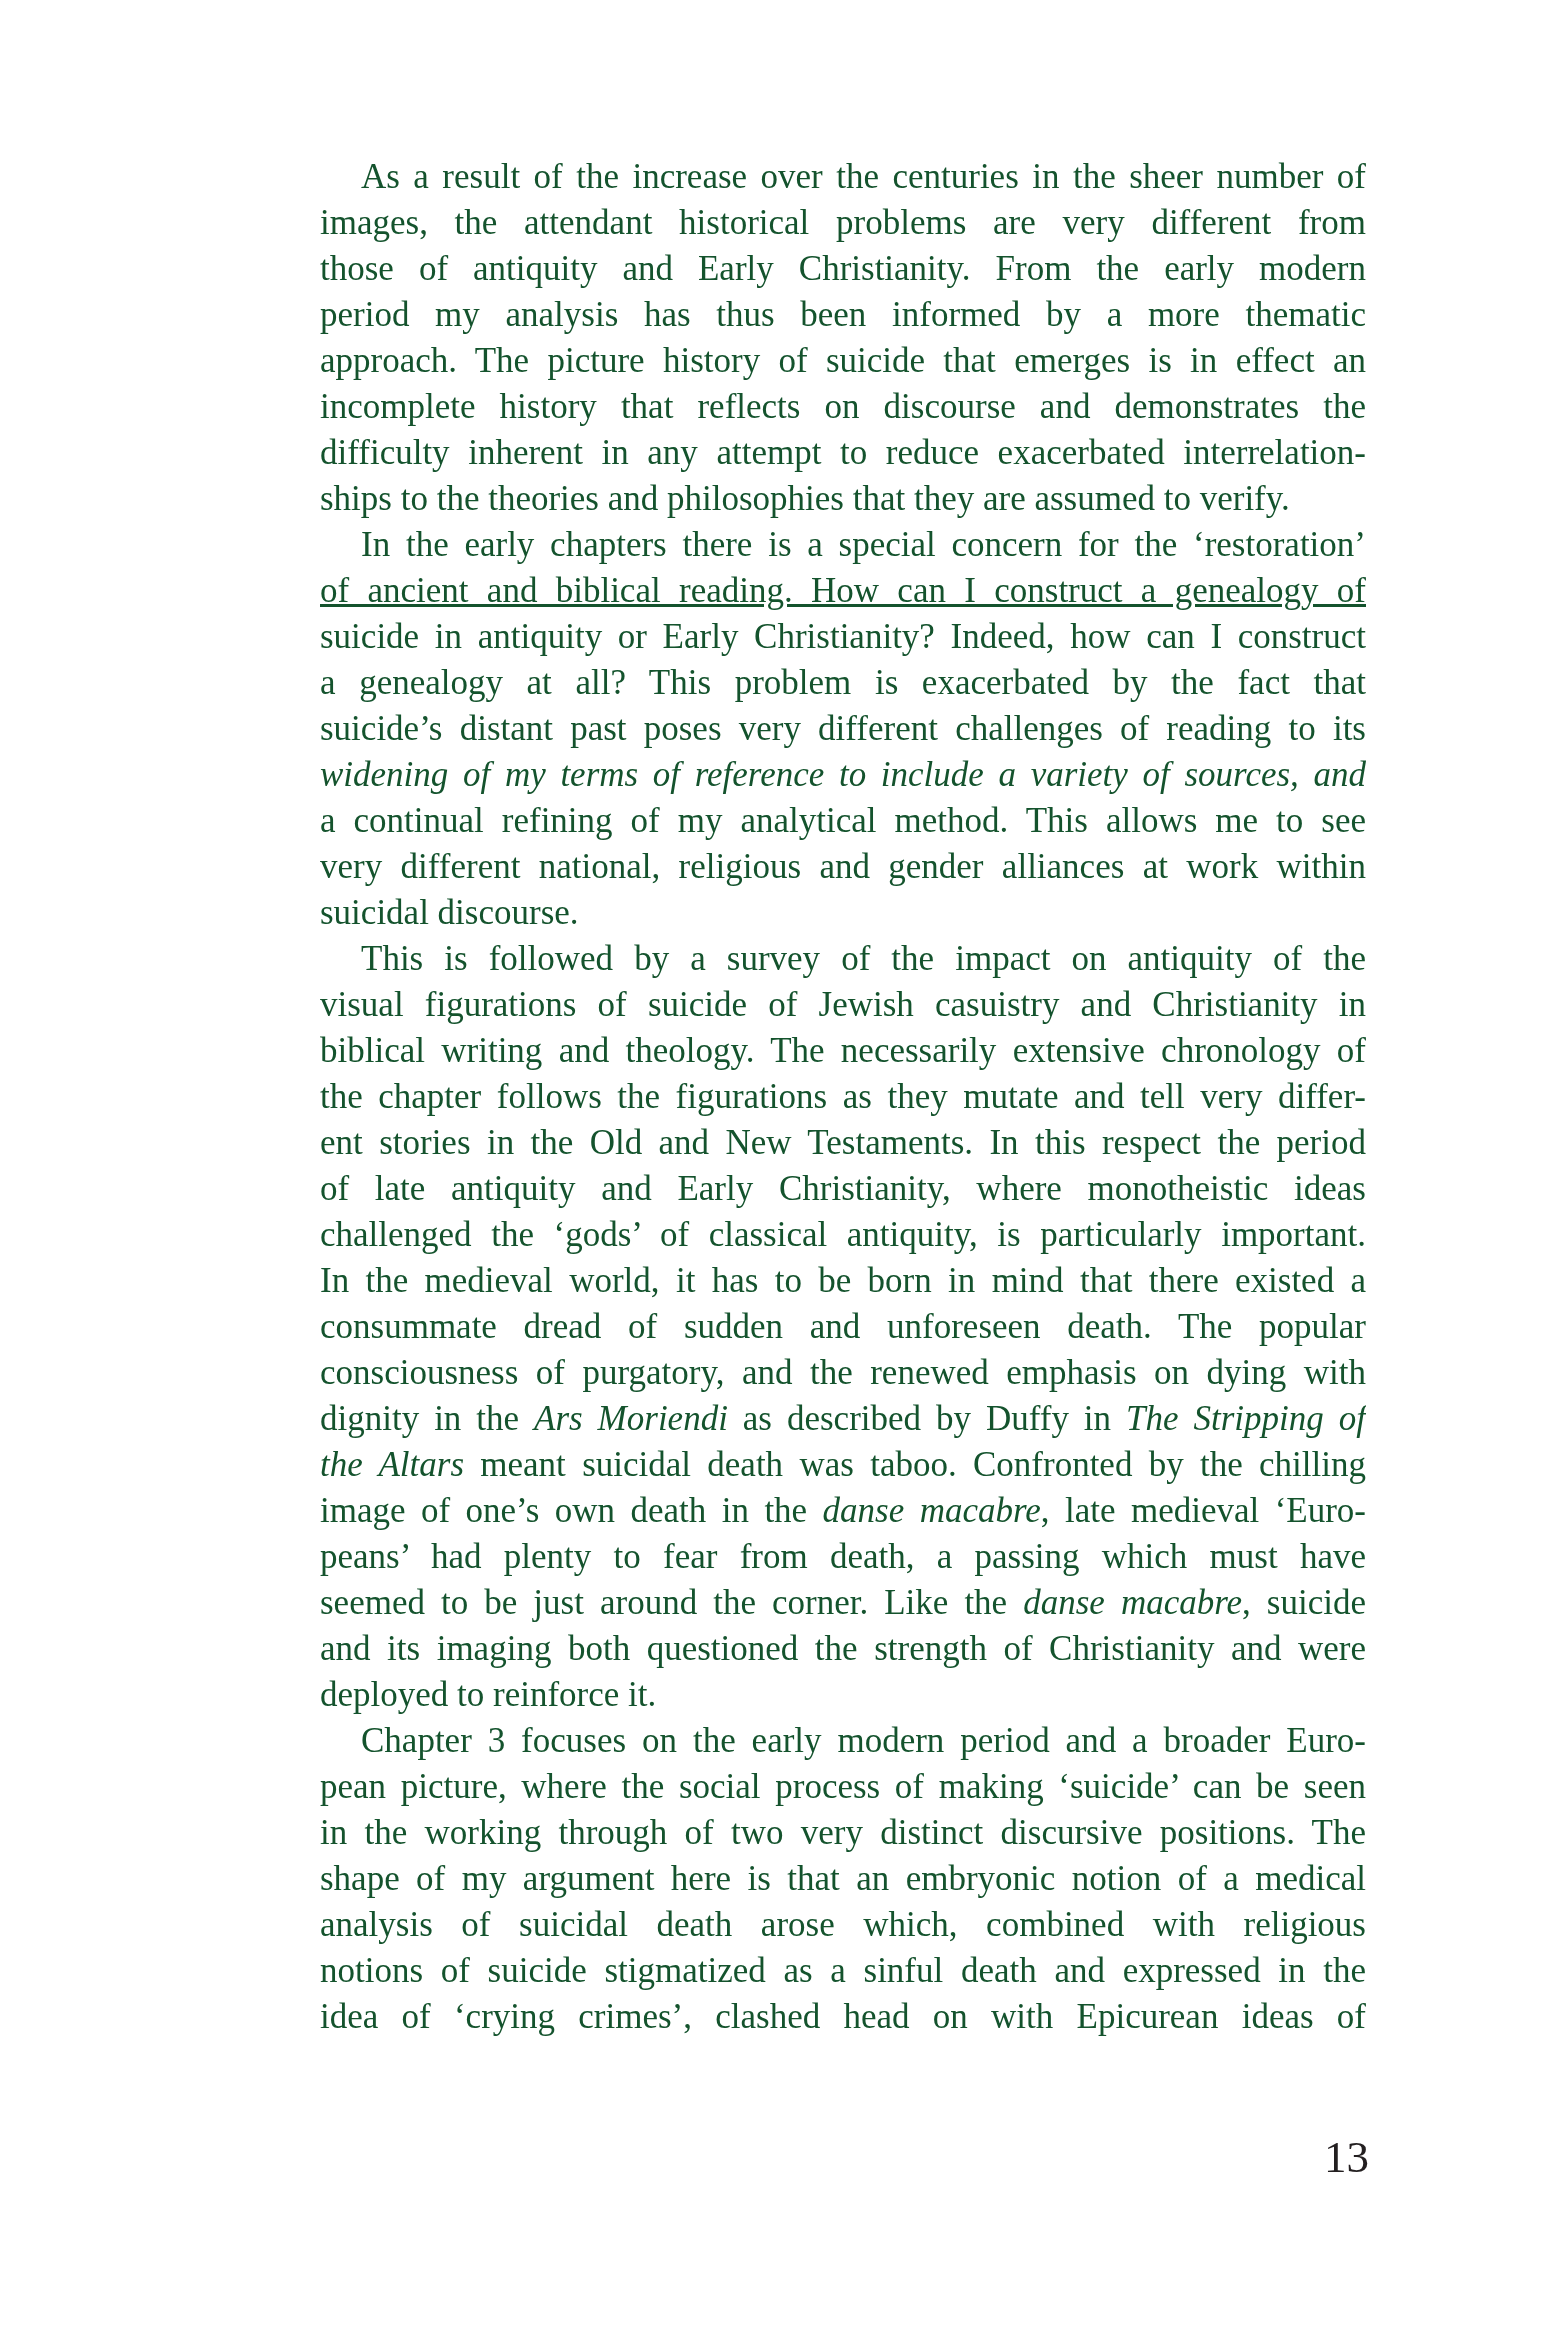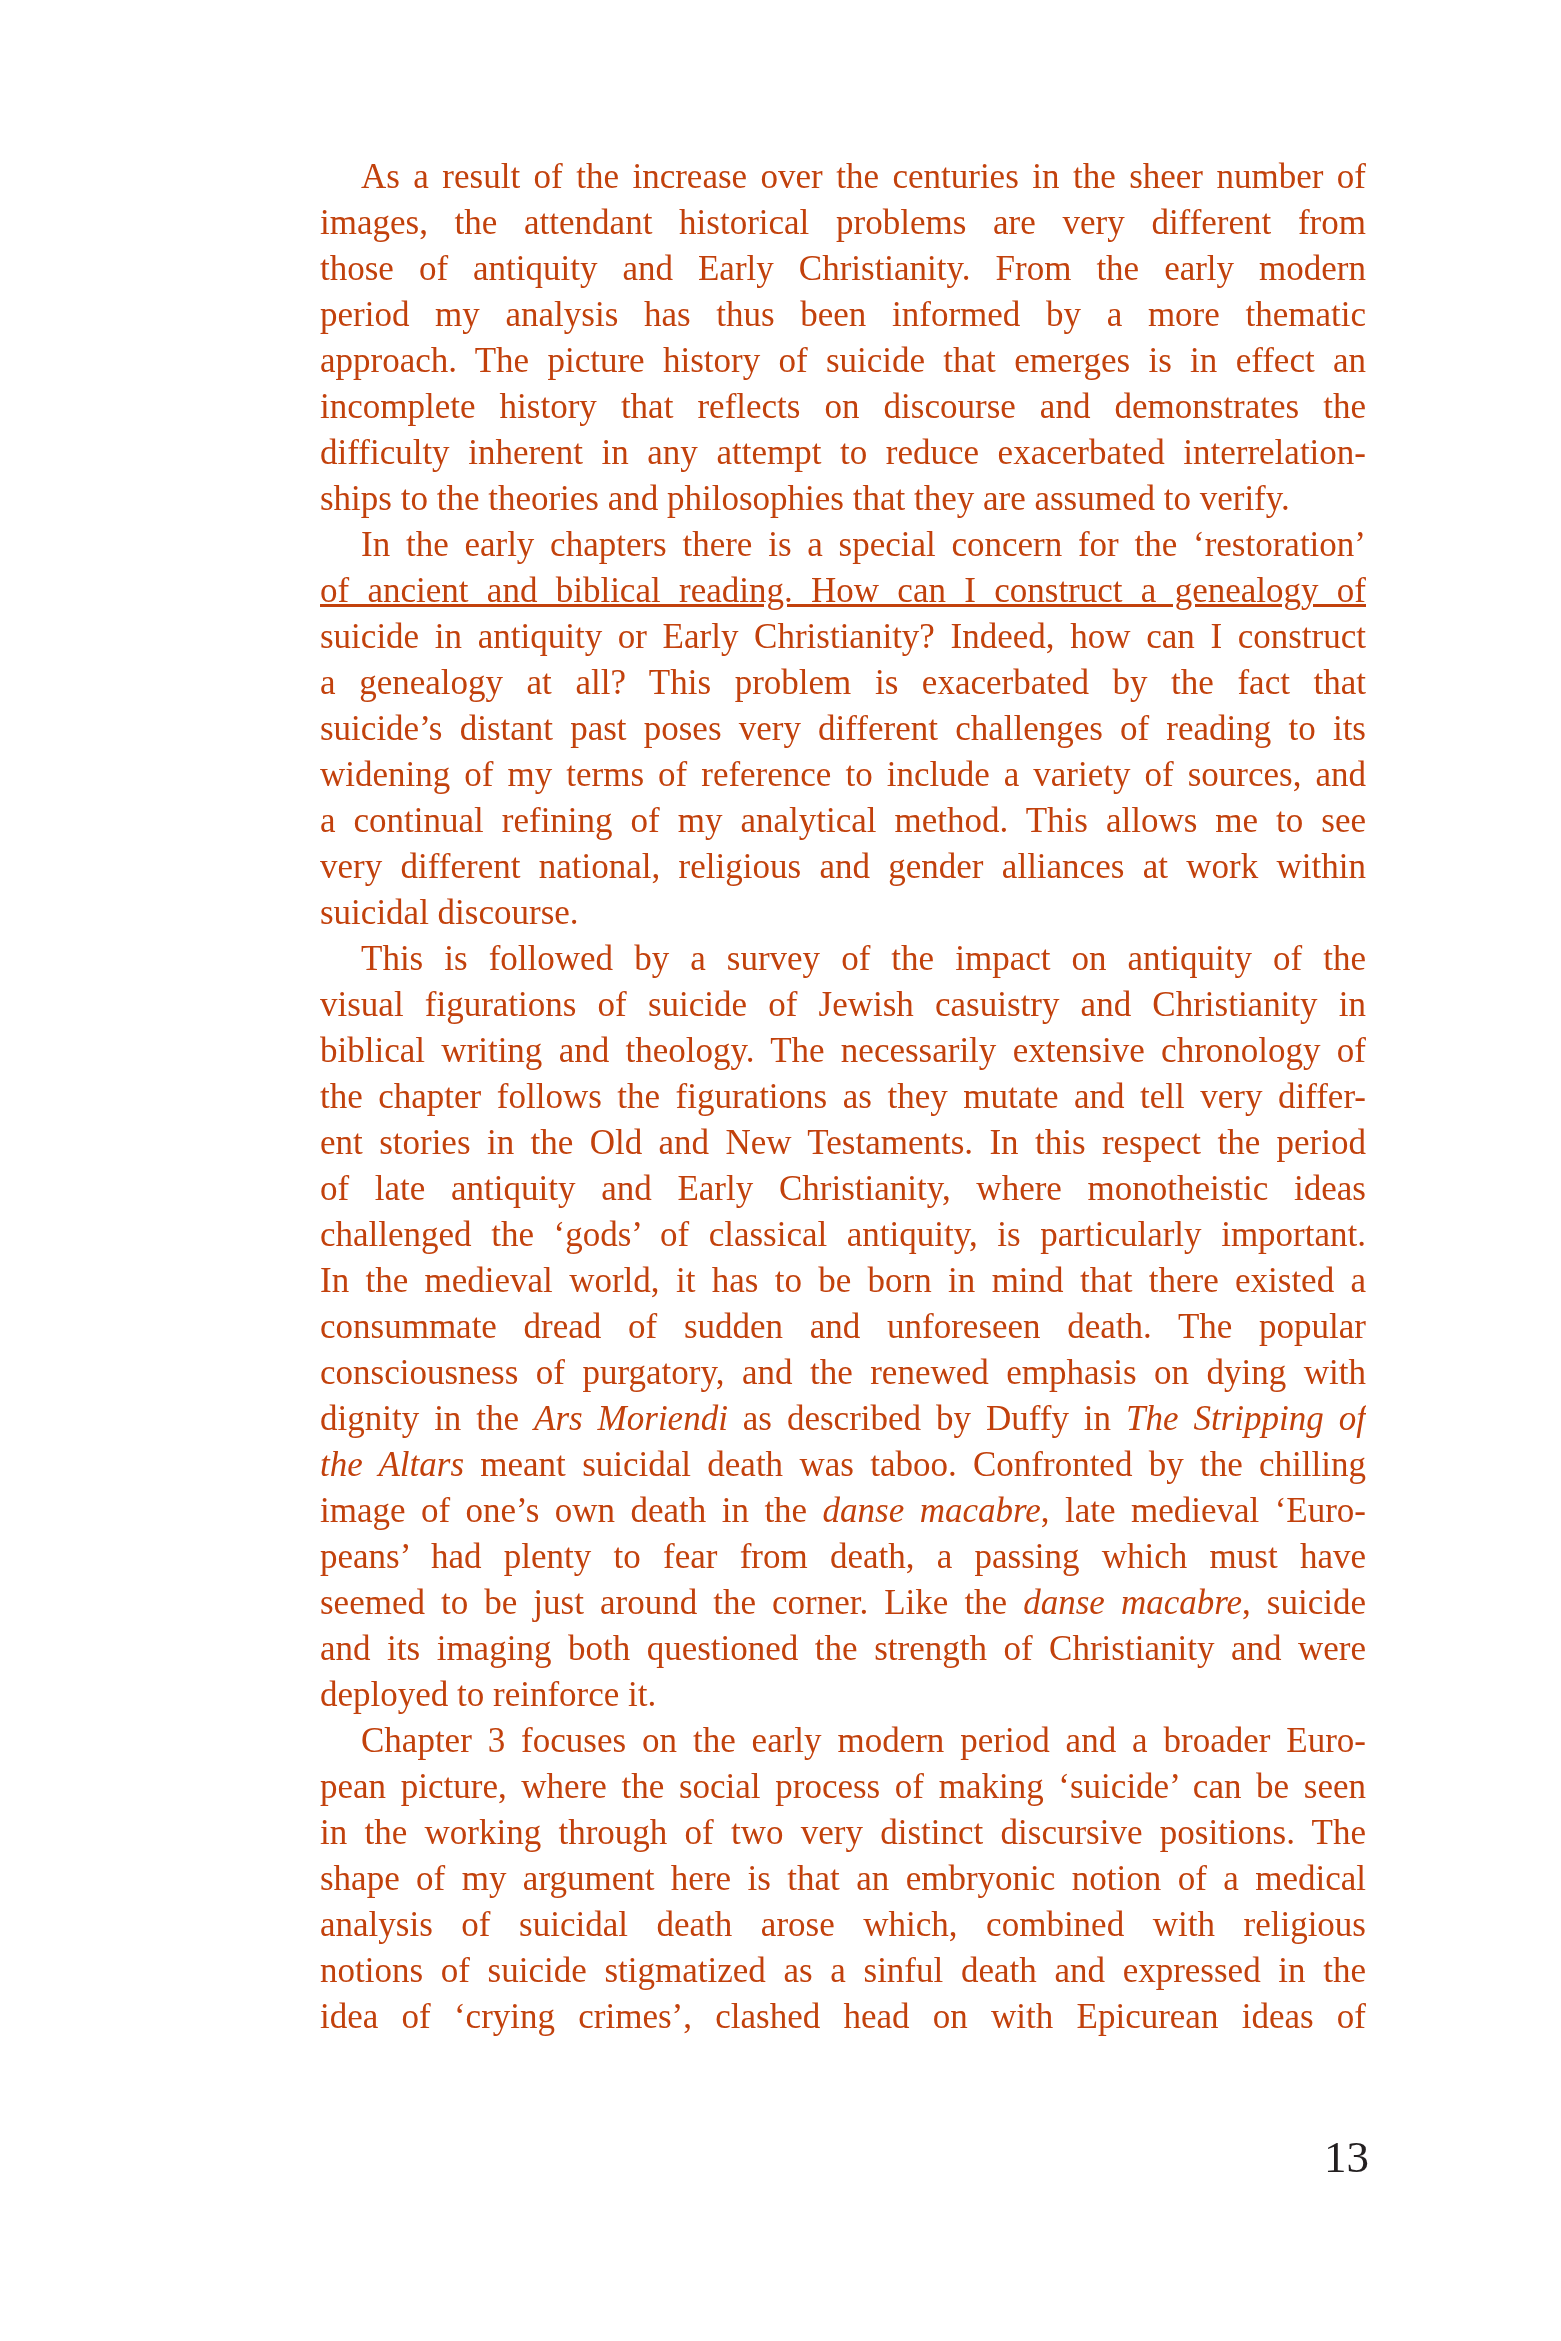--- a/index.html
+++ b/index.html
@@ -3,21 +3,21 @@
 <meta charset="utf-8">
 <style>
   html, body { margin: 0; padding: 0; background: #ffffff; }
   body { width: 1561px; height: 2342px; position: relative; overflow: hidden; }
   .page {
     position: absolute; left: 0; top: 0; width: 1561px; height: 2342px; background: #ffffff;
   }
   .text-block {
     position: absolute; left: 320px; top: 154px; width: 1046px;
     font-family: "Liberation Serif", "DejaVu Serif", serif;
-    font-size: 35px; line-height: 46px; color: #c2410c;
+    font-size: 35px; line-height: 46px; color: #14532d;
   }
   .line {
     display: block; height: 46px; white-space: nowrap;
     text-align: justify; text-align-last: justify;
   }
   .line.last { text-align-last: left; }
   .line.indent { padding-left: 41px; }
   .line i { font-style: italic; }
   .page-number {
     position: absolute; top: 2134px; right: 192px;
@@ -39,21 +39,21 @@
         <span class="line" style="white-space: normal; overflow: hidden;"><span>incomplete history that reflects on discourse and demonstrates the</span></span>
         <span class="line" style="white-space: normal; overflow: hidden;"><span>difficulty inherent in any attempt to reduce exacerbated interrelation-</span></span>
         <span class="line last"><span>ships to the theories and philosophies that they are assumed to verify.</span></span>
       </div>
       <div>
         <span class="line indent" style="white-space: normal; overflow: hidden;"><span>In the early chapters there is a special concern for the ‘restoration’</span></span>
         <span class="line" style="white-space: normal; overflow: hidden; text-decoration: underline;"><span>of ancient and biblical reading. How can I construct a genealogy of</span></span>
         <span class="line" style="white-space: normal; overflow: hidden;"><span>suicide in antiquity or Early Christianity? Indeed, how can I construct</span></span>
         <span class="line" style="white-space: normal; overflow: hidden;"><span>a genealogy at all? This problem is exacerbated by the fact that</span></span>
         <span class="line" style="white-space: normal; overflow: hidden;"><span>suicide’s distant past poses very different challenges of reading to its</span></span>
-        <span class="line" style="white-space: normal; overflow: hidden;"><span>widening of my terms of reference to include a variety of sources, and</span></span>
+        <span class="line" style="white-space: normal; overflow: hidden; font-style: italic;"><span>widening of my terms of reference to include a variety of sources, and</span></span>
         <span class="line" style="white-space: normal; overflow: hidden;"><span>a continual refining of my analytical method. This allows me to see</span></span>
         <span class="line" style="white-space: normal; overflow: hidden;"><span>very different national, religious and gender alliances at work within</span></span>
         <span class="line last"><span>suicidal discourse.</span></span>
       </div>
       <div>
         <span class="line indent" style="white-space: normal; overflow: hidden;"><span>This is followed by a survey of the impact on antiquity of the</span></span>
         <span class="line" style="white-space: normal; overflow: hidden;"><span>visual figurations of suicide of Jewish casuistry and Christianity in</span></span>
         <span class="line" style="white-space: normal; overflow: hidden;"><span>biblical writing and theology. The necessarily extensive chronology of</span></span>
         <span class="line" style="white-space: normal; overflow: hidden;"><span>the chapter follows the figurations as they mutate and tell very differ-</span></span>
         <span class="line" style="white-space: normal; overflow: hidden;"><span>ent stories in the Old and New Testaments. In this respect the period</span></span>

